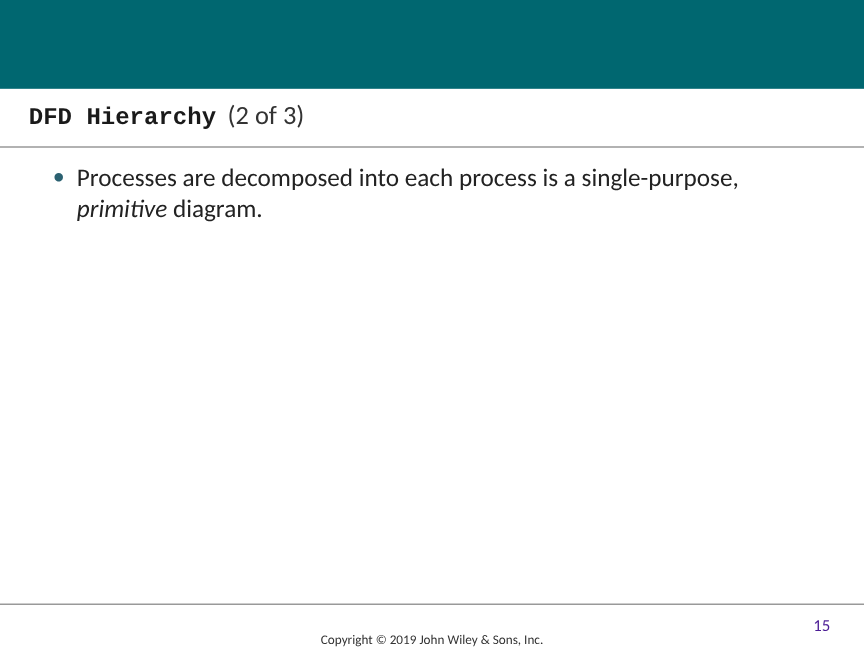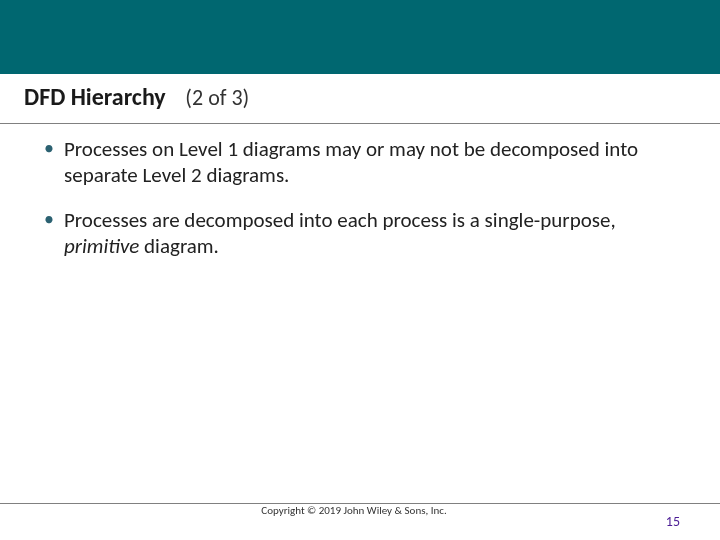--- a/index.html
+++ b/index.html
@@ -13,31 +13,32 @@
   }
   .header-bar {
     background: #006770;
     height: 74px;
     width: 100%;
   }
   .title-row {
     padding: 8px 24px 12px 24px;
   }
   .title-main {
-    font-size: 24px;
+    font-size: 20px;
     font-weight: 700;
     color: #1a1a1a;
     display: inline;
+    font-family: Liberation Mono, monospace;
   }
   .title-paren {
     font-size: 22px;
     font-weight: 400;
     color: #333333;
     display: inline;
-    margin-left: 16px;
+    margin-left: 6px;
     text-align: right;
   }
   .title-underline {
     border-bottom: 1px solid #808080;
     margin: 0 0 0 0;
   }
   .content {
     padding: 12px 40px 0 40px;
   }
   ul.bullets {
@@ -66,25 +67,25 @@
   .footer-line {
     position: absolute;
     left: 0;
     right: 0;
     bottom: 36px;
     border-top: 1px solid #808080;
   }
   .footer {
     position: absolute;
     left: 0;
-    right: 12px;
+    right: 0;
     bottom: 0;
     height: 36px;
     display: flex;
-    align-items: flex-start;
+    align-items: flex-end;
   }
   .copyright {
     flex: 1;
     text-align: center;
     font-size: 11px;
     color: #333333;
   }
   .page-num {
     position: absolute;
     right: 28px;
@@ -100,23 +101,20 @@
 
 <div class="title-row">
   <span class="title-main">DFD Hierarchy</span>
   <span class="title-paren">(2 of 3)</span>
 </div>
 <div class="title-underline"></div>
 
 <div class="content">
   <ul class="bullets">
     <li>
-      <span>Processes on Level 1 diagrams may or may not be decomposed into separate Level 2 diagrams.</span><span class="italic"></span><span></span>
-    </li>
-    <li>
       <span>Processes are decomposed into each process is a single-purpose, </span><span class="italic">primitive</span><span> diagram.</span>
     </li>
   </ul>
 </div>
 
 <div class="footer-line"></div>
 <div class="footer">
   <div class="copyright">Copyright © 2019 John Wiley &amp; Sons, Inc.</div>
   <div class="page-num">15</div>
 </div>

